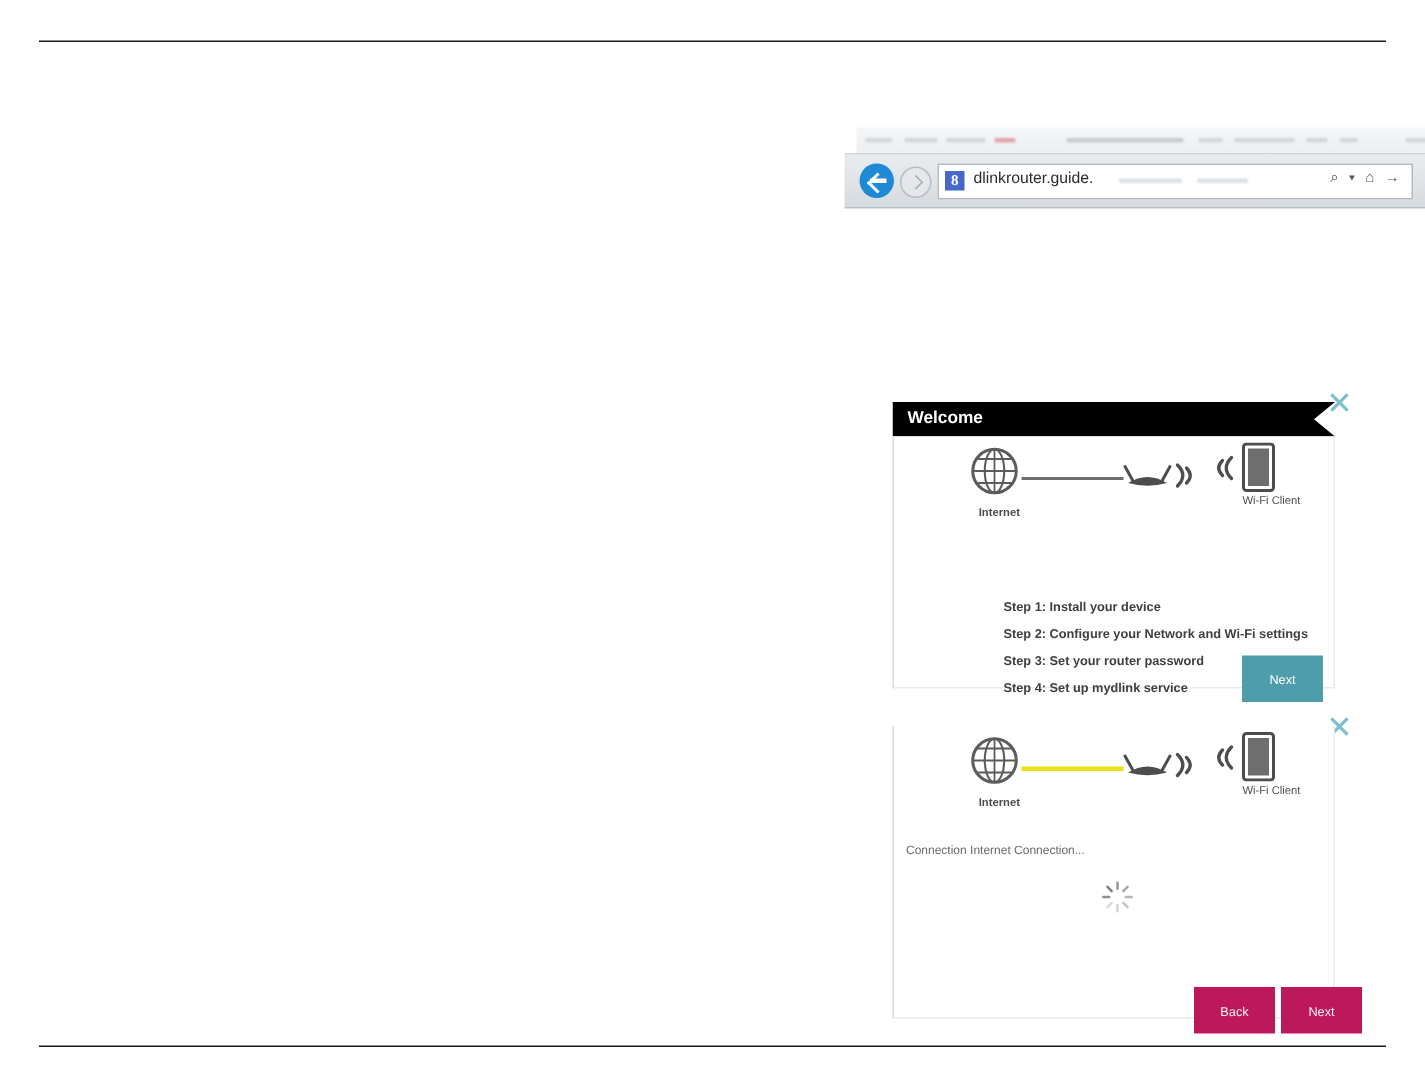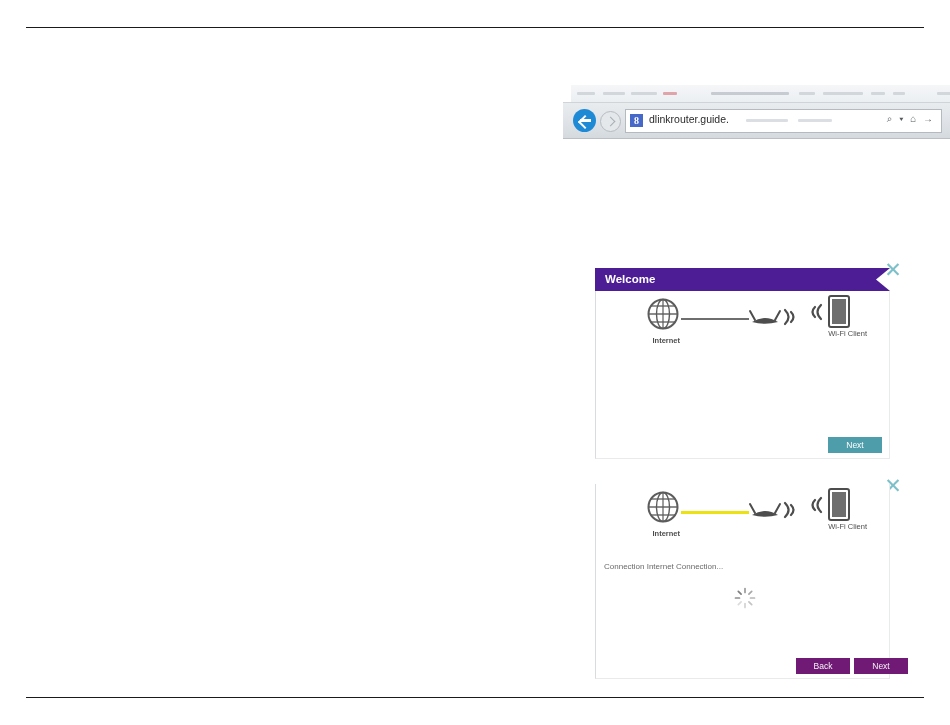--- a/index.html
+++ b/index.html
@@ -144,21 +144,21 @@
   .dialog {
     position: absolute;
     width: 295px;
   }
   .dialog-welcome { left: 595px; top: 268px; }
   .dialog-detect  { left: 595px; top: 484px; }
 
   .dialog-header {
     position: relative;
     height: 23px;
-    background: #4c1d95;
+    background: #000000;
     color: #ffffff;
     font-size: 11.5px;
     font-weight: bold;
     line-height: 23px;
     padding-left: 10px;
     box-sizing: border-box;
     -webkit-clip-path: polygon(0 0, 100% 0, 100% 100%, 0 100%);
   }
   .dialog-header .ribbon-notch {
     position: absolute;
@@ -269,31 +269,31 @@
   }
   .spinner {
     position: absolute;
     left: 137px; top: 102px;
     width: 24px; height: 24px;
   }
 
   
   .btn {
     position: absolute;
-    width: 54px; height: 16px;
+    width: 54px; height: 31px;
     font-size: 8.5px;
     line-height: 16px;
     text-align: center;
     color: #ffffff;
     border: none;
     font-family: "Liberation Sans", sans-serif;
     padding: 0;
   }
   .btn-primary { background: #4e9daa; }
-  .btn-disabled { background: #701a75; color: #f4f4f4; text-align: center; }
+  .btn-disabled { background: #be185d; color: #f4f4f4; text-align: center; }
   .btn-next-welcome { left: 232px; top: 146px; }
   .btn-back-detect  { left: 200px; top: 174px; }
   .btn-next-detect  { left: 258px; top: 174px; }
 </style>
 </head>
 <body>
 
 <div class="page-rule top"></div>
 <div class="page-rule bottom"></div>
 
@@ -373,20 +373,26 @@
       <div class="topo-node client">
         <svg class="phone-ico" viewBox="0 0 22 33" style="position:static;display:block;margin:0 auto;">
           <rect x="1" y="1" width="20" height="31" rx="2" fill="#ffffff" stroke="#4d4d4d" stroke-width="2"></rect>
           <rect x="4" y="4" width="14" height="25" fill="#6e6e6e"></rect>
         </svg>
         <div class="topo-label">Wi-Fi Client</div>
       </div>
     </div>
 
 
+    <div class="steps">
+      <div class="step-item">Step 1: Install your device</div>
+      <div class="step-item">Step 2: Configure your Network and Wi-Fi settings</div>
+      <div class="step-item">Step 3: Set your router password</div>
+      <div class="step-item">Step 4: Set up mydlink service</div>
+    </div>
 
     <button class="btn btn-primary btn-next-welcome">Next</button>
   </div>
 </div>
 
 <div class="dialog dialog-detect">
 
   <div class="dialog-close">✕</div>
 
   <div class="dialog-body body-detect">

